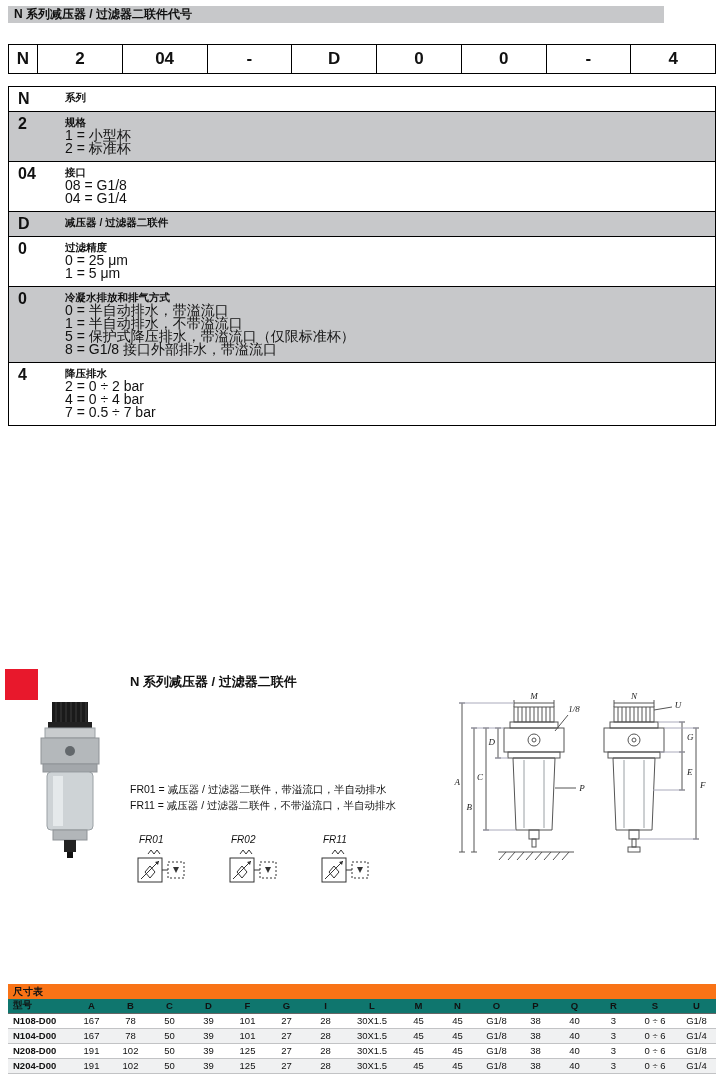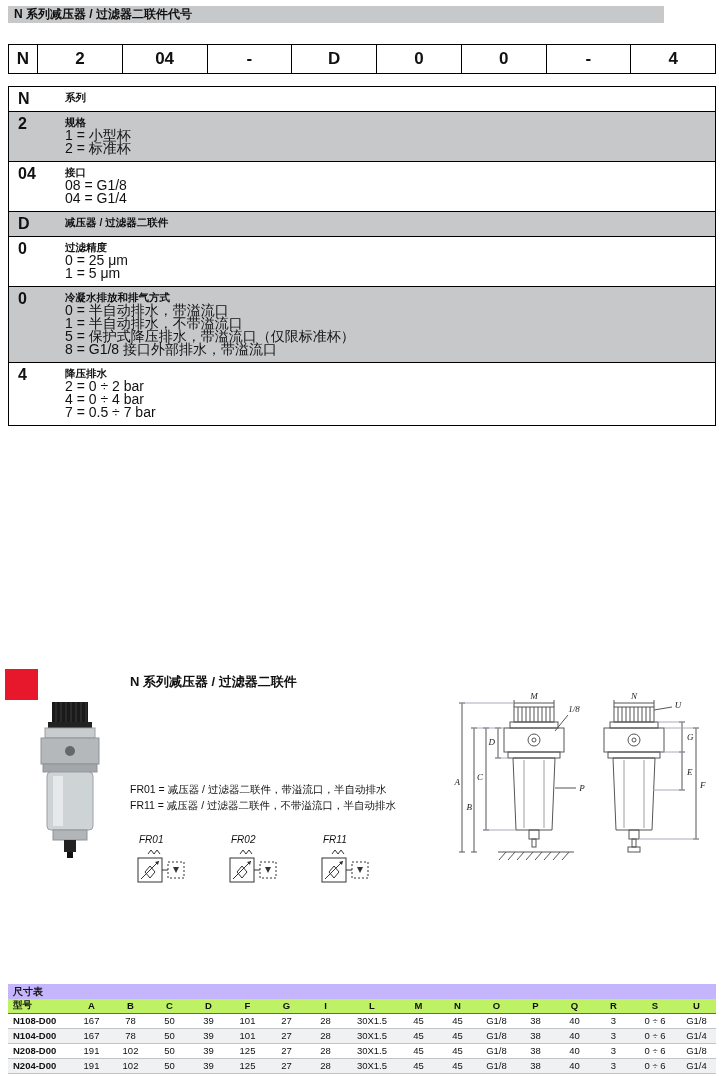--- a/index.html
+++ b/index.html
@@ -35,25 +35,25 @@
   
   .red-block { left:5px; top:669px; width:33px; height:31px; background:#e8182c; }
   .section-title { left:130px; top:673px; font-size:13px; font-weight:bold; }
   .fr-desc { left:130px; top:782px; font-size:10.5px; line-height:15.5px; }
   .sym-label { font-size:10px; font-style:italic; top:834px; }
   .sym { top:846px; }
 
   .dim-svg text, .sym text { font:italic 9px "Liberation Serif", serif; fill:#222; }
 
   
-  .dim-caption { left:8px; top:984px; width:708px; height:15px; background:#c4b5fd;
+  .dim-caption { left:8px; top:984px; width:708px; height:15px; background:#f97316;
     font-size:10px; font-weight:bold; line-height:15px; padding-left:5px; }
   .dim-table { left:8px; top:999px; width:708px; border-collapse:collapse;
     table-layout:fixed; font-size:9.5px; }
-  .dim-table th { background:#bef264; font-weight:bold; height:14px;
+  .dim-table th { background:#0f766e; font-weight:bold; height:14px;
     text-align:center; border-bottom:1px solid #666; }
   .dim-table th:first-child { text-align:left; padding-left:5px; }
   .dim-table td { text-align:center; height:15px; background:#fff;
     border-bottom:1px solid #c2c3c5; }
   .dim-table tr.alt td { background:#f0f1f2; }
   .dim-table td.model { text-align:left; font-weight:bold; padding-left:5px;margin-top:44px; }
 </style>
 </head>
 <body>
 

